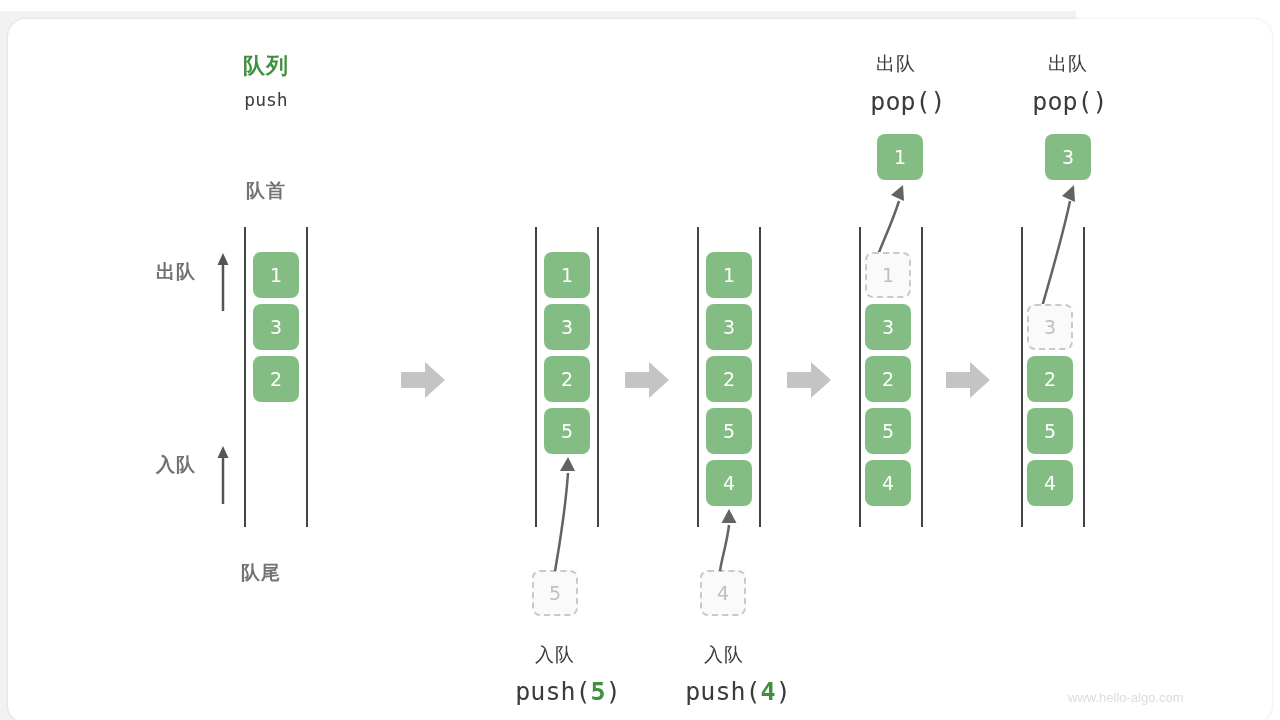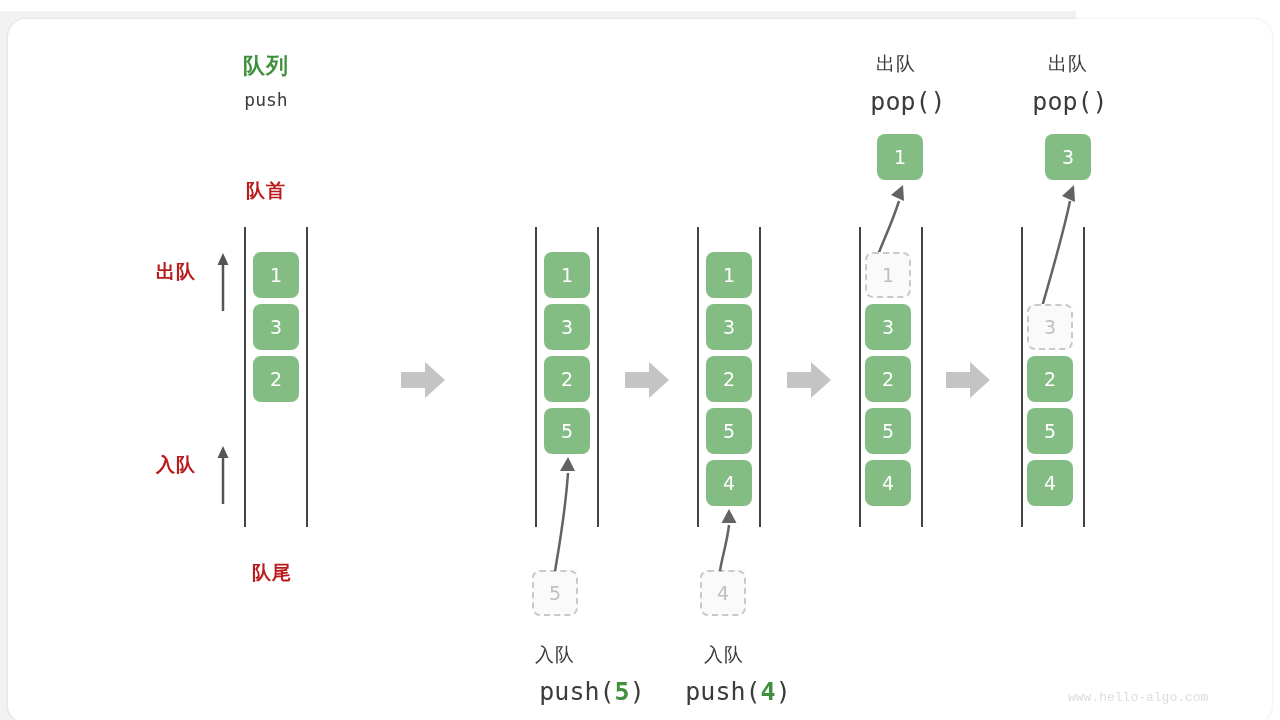--- a/index.html
+++ b/index.html
@@ -46,42 +46,42 @@
   .title-en {
     font-family: "DejaVu Sans Mono", "Liberation Mono", monospace;
     font-size: 18px;
     color: #3c3c3c;
     white-space: nowrap;
     text-align: center;
   }
   .bold-label {
     font-size: 19px;
     font-weight: bold;
-    color: #b91c1c;
+    color: #737373;
     white-space: nowrap;
     text-align: right;
     letter-spacing: 1px;
   }
   .op-cn {
     font-size: 19px;
     color: #3b3b3b;
     white-space: nowrap;
     text-align: center;
     letter-spacing: 1px;
   }
   .op-code {
     font-family: "DejaVu Sans Mono", "Liberation Mono", monospace;
     font-size: 25px;
     color: #3b3b3b;
     white-space: nowrap;
     text-align: center;
   }
   .op-code .num { color: #3f8f3f; font-weight: bold; }
   .watermark {
-    font-family: Liberation Mono, monospace;
+    font-family: Liberation Sans, sans-serif;
     font-size: 13px;
     color: #dcdcdc;
     white-space: nowrap;
   }
 
   
   .rail {
     position: absolute;
     width: 2px;
     background: #444444;
@@ -124,21 +124,21 @@
 </head>
 <body>
 
 <div id="canvas">
   <div class="card">
 
     <div class="abs center-x title-cn" style="left:258px; top:32px;">队列</div>
     <div class="abs center-x title-en" style="left:258px; top:70px;">push</div>
 
     <div class="abs center-x bold-label" style="left:258px; top:159px;">队首</div>
-    <div class="abs center-x bold-label" style="left:264px; top:541px;">队尾</div>
+    <div class="abs center-x bold-label" style="left:253px; top:541px;">队尾</div>
 
     <div class="abs bold-label" style="left:148px; top:240px;">出队</div>
     <svg class="thin-arrow" style="left:206px; top:232px;" width="18" height="62">
       <line x1="9" y1="60" x2="9" y2="12" stroke="#555555" stroke-width="2.5"></line>
       <polygon points="9,2 3.5,14 14.5,14" fill="#555555"></polygon>
     </svg>
 
     <div class="abs bold-label" style="left:148px; top:433px;">入队</div>
     <svg class="thin-arrow" style="left:206px; top:425px;" width="18" height="62">
       <line x1="9" y1="60" x2="9" y2="12" stroke="#555555" stroke-width="2.5"></line>
@@ -164,21 +164,21 @@
       <div class="cell" style="left:536px; top:285px;">3</div>
       <div class="cell" style="left:536px; top:337px;">2</div>
       <div class="cell" style="left:536px; top:389px;">5</div>
 
       <div class="cell ghost" style="left:524px; top:551px;">5</div>
       <svg class="curve-arrow" style="left:535px; top:432px;" width="40" height="122">
         <path d="M12,120 C16,96 22,64 25,22" stroke="#636363" stroke-width="2.5" fill="none"></path>
         <polygon points="25,6 17,20 32,20" fill="#636363"></polygon>
       </svg>
       <div class="abs center-x op-cn" style="left:547px; top:623px;">入队</div>
-      <div class="abs center-x op-code" style="left:584px; top:658px;"><span>push(</span><span class="num">5</span><span>)</span></div>
+      <div class="abs center-x op-code" style="left:560px; top:658px;"><span>push(</span><span class="num">5</span><span>)</span></div>
     </div>
 
     <svg class="step-arrow" style="left:617px; top:342px;">
       <polygon points="0,11 24,11 24,1 44,19 24,37 24,27 0,27" fill="#c4c4c4"></polygon>
     </svg>
 
     <div>
       <div class="rail" style="left:689px; top:208px; height:300px;"></div>
       <div class="rail" style="left:751px; top:208px; height:300px;"></div>
       <div class="cell" style="left:698px; top:233px;">1</div>

